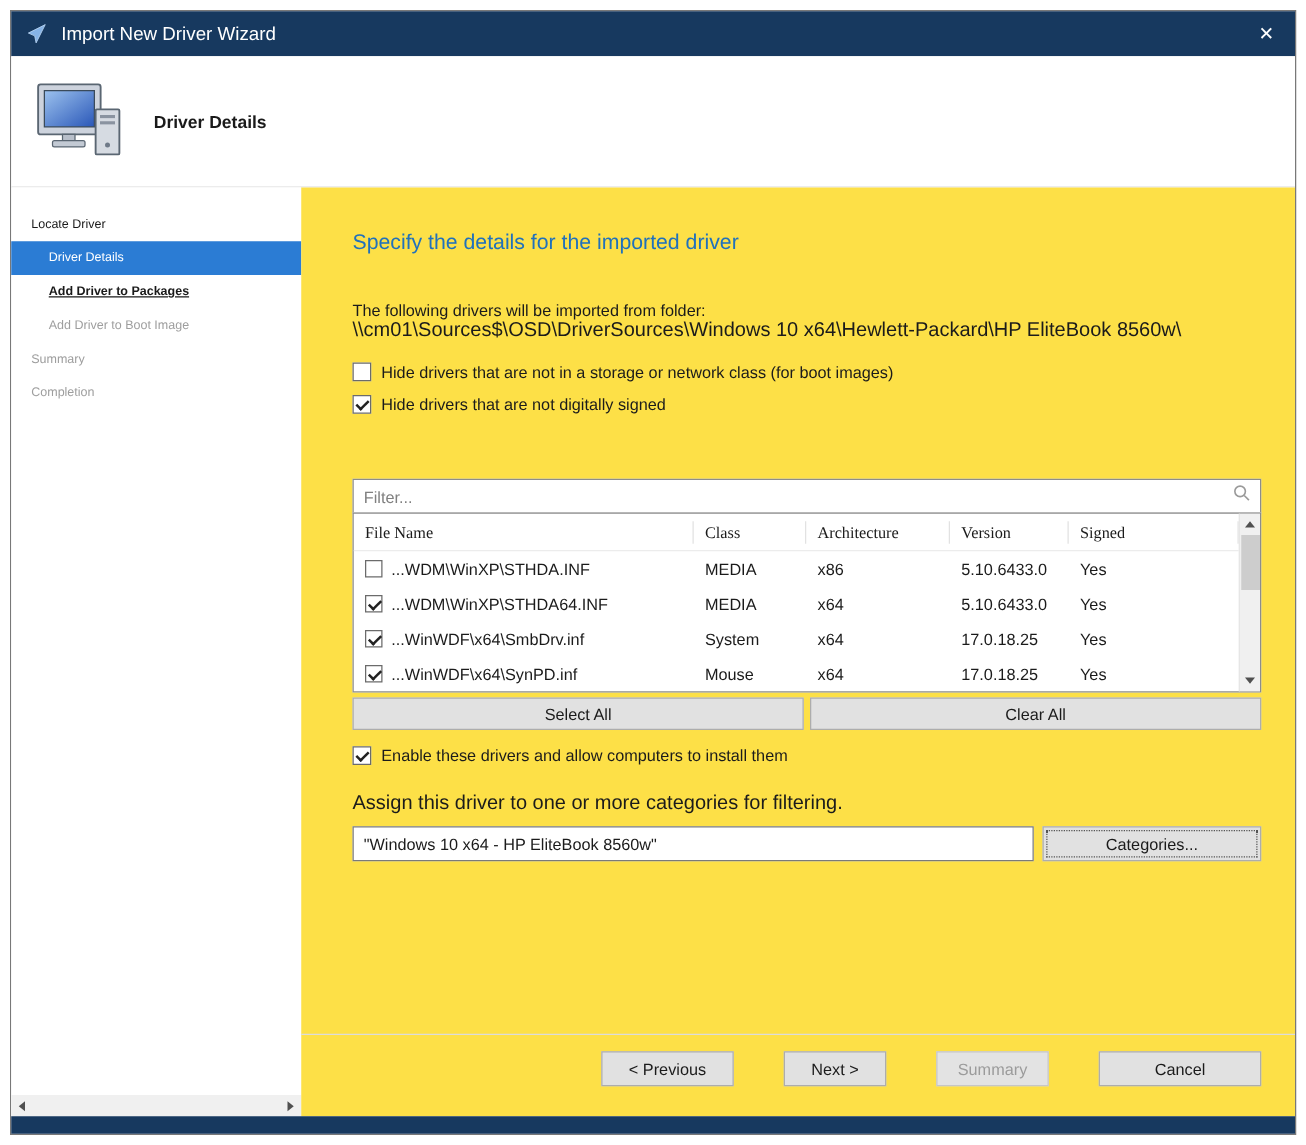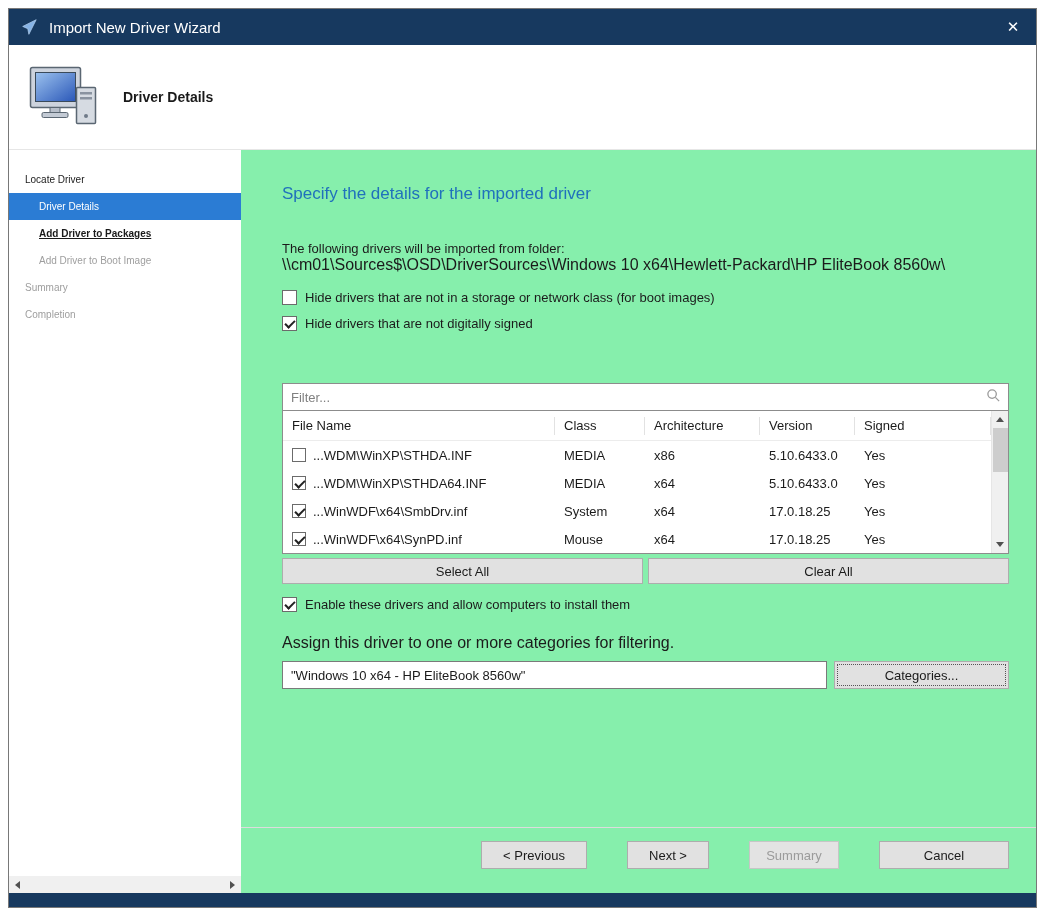--- a/index.html
+++ b/index.html
@@ -55,21 +55,21 @@
   .nav-item.disabled { color: #9e9e9e; }
   
   .h-scrollbar { flex: 0 0 17px; height: 17px; background: #f0f0f0; display: flex; }
   .sbh-btn { width: 17px; height: 17px; display: flex; align-items: center; justify-content: center; }
   .tri-left  { width: 0; height: 0; border-top: 4px solid transparent; border-bottom: 4px solid transparent; border-right: 5px solid #505050; }
   .tri-right { width: 0; height: 0; border-top: 4px solid transparent; border-bottom: 4px solid transparent; border-left: 5px solid #505050; }
   .sbh-track { flex: 1; }
   
   .content {
     flex: 1 1 auto; min-width: 0;
-    background: #86efac;
+    background: #fde047;
     display: flex; flex-direction: column;
     padding: 0 27px 0 41px;
   }
   .page-title { font-size: 17px; font-weight: 400; color: #2071bc; margin-top: 34px; }
   .folder-label { margin-top: 37px; font-size: 13px; }
   .folder-path  { margin-top: 0; font-size: 16px; white-space: nowrap; }
   .cb-row { display: flex; align-items: center; gap: 8px; font-size: 13px; cursor: default; }
   .cb-row.first { margin-top: 16px; }
   .cb-row.second { margin-top: 11px; }
   .cb {
@@ -100,21 +100,21 @@
     padding-right: 17px;
   }
   .lv-header, .lv-row {
     display: grid;
     grid-template-columns: 272px 90px 115px 95px 1fr;
     align-items: center;
   }
   .lv-header { height: 30px; border-bottom: 1px solid #ececec; }
   .lv-hcell {
     font-size: 13px; padding-left: 9px; height: 18px; line-height: 18px;
-    border-right: 1px solid #e2e2e2; white-space: nowrap; overflow: hidden;
+    border-right: 1px solid #e2e2e2; white-space: nowrap; overflow: hidden; font-family: Liberation Serif, serif;
   }
   .lv-row { height: 28px; font-size: 13px; }
   .lv-cell { padding-left: 9px; white-space: nowrap; overflow: hidden; }
   .lv-cell.file { display: flex; align-items: center; gap: 7px; }
   .lv-scrollbar {
     position: absolute; top: 0; right: 0; bottom: 0; width: 17px;
     background: #f0f0f0; border-left: 1px solid #e6e6e6;
     display: flex; flex-direction: column; align-items: center;
   }
   .sbv-btn { width: 17px; height: 17px; display: flex; align-items: center; justify-content: center; }

